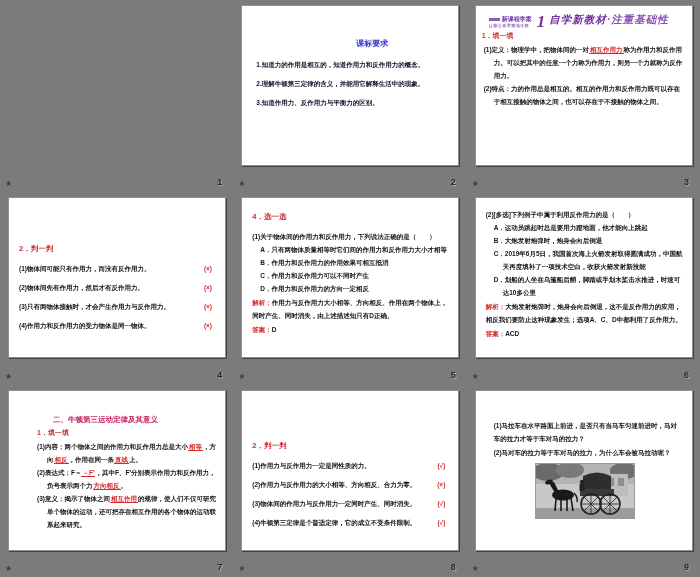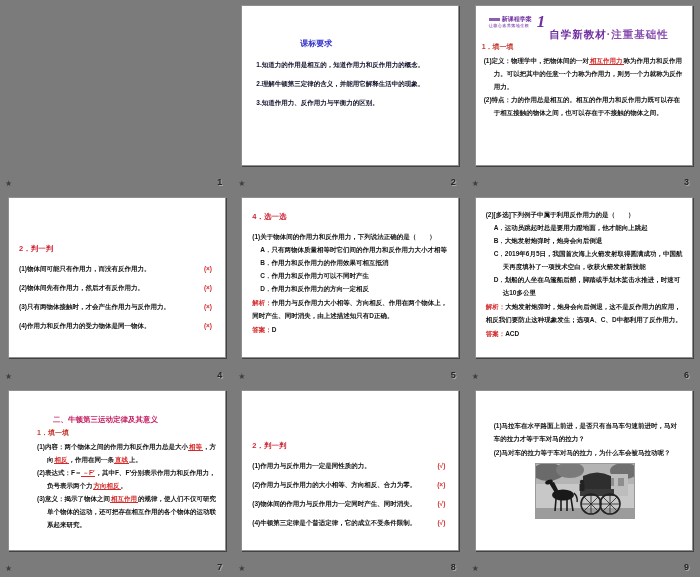--- a/index.html
+++ b/index.html
@@ -17,30 +17,30 @@
   .s1-banner span{color:#e01313;font-size:9.5px;text-shadow:.5px .5px 0 #35639b;}
   .s1-dandelion{position:absolute;left:6px;top:1px;width:30px;height:30px;border-radius:50%;background:radial-gradient(circle at 50% 45%,#eef3f5 0%,#9db1b8 22%,#33454c 55%,#000 78%);box-shadow:0 0 0 1px #cfd8de;}
   .s1-leaf{position:absolute;left:31px;top:0;width:23px;height:23px;border-radius:50%;background:radial-gradient(circle at 35% 30%,#f2fbe2 0%,#9ad45a 40%,#3c8f2c 100%);}
   .s1-flower{position:absolute;right:6px;top:2px;width:21px;height:21px;border-radius:50%;background:radial-gradient(circle at 50% 32%,#ffd894 0%,#f29f23 50%,#62a432 85%);box-shadow:0 0 0 1px #e6eef6;}
   .s1-title{position:absolute;top:56px;left:0;right:0;text-align:center;font-size:17px;text-shadow:1px 1px 0 #d6e6e3;}
   .s1-title .pre{color:#2e6fd0;}
   .s1-title .main{color:#1fa99a;}
   .s1-footer{position:absolute;top:128px;left:0;right:0;text-align:center;font-size:8.5px;color:#2b2b2b;}
   
   .s2-pad{padding:32px 14px 0 14px;}
-  .s2-head{color:#3333cc;font-size:8px;margin:0 0 10px 44px;}
+  .s2-head{color:#3333cc;font-size:8px;margin:0 0 10px 44px;text-align:center;}
   .s2-item{font-size:6.5px;line-height:12px;margin:0 0 7px 0;color:#10102a;}
   
   .s3-header{display:flex;align-items:flex-start;padding:7px 8px 0 13px;}
   .logo{display:flex;flex-direction:column;margin-top:3px;}
   .logo-top{color:#7030a0;font-size:6px;line-height:7px;display:flex;align-items:center;}
   .logo-bar{display:inline-block;width:11px;height:3px;background:#8a5fb5;margin-right:2px;}
   .logo-bottom{color:#9a6bc0;font-size:4px;line-height:6px;letter-spacing:.5px;}
   .unit-no{font-size:17px;font-style:italic;color:#7030a0;margin:0 4px 0 5px;font-family:"Liberation Serif",serif;line-height:18px;}
-  .s3-htitle{font-size:10.5px;color:#7030a0;letter-spacing:1px;margin-top:15px;white-space:nowrap;}
+  .s3-htitle{font-size:10.5px;color:#7030a0;letter-spacing:1px;margin-top:0;white-space:nowrap;font-style:italic;}
   .s3-hsub{color:#8a4fb0;}
   .sec-magenta{color:#c42162;font-size:7.5px;margin:4px 0 3px 18px;}
   .sub-red{color:#c53a30;font-size:7px;margin:0 0 2px 6px;}
   .body-pad{padding:0 8px;}
   .para{font-size:6.5px;line-height:13px;margin:0;padding-left:10px;text-indent:-10px;}
   
   .judge-pad4{padding:46px 10px 0 10px;}
   .judge-pad8{padding:50px 10px 0 10px;}
   .judge-head{color:#cf2435;font-size:7.5px;margin:0 0 8px 0;}
   .jrow{display:flex;font-size:6.5px;line-height:13px;margin-bottom:6px;}

